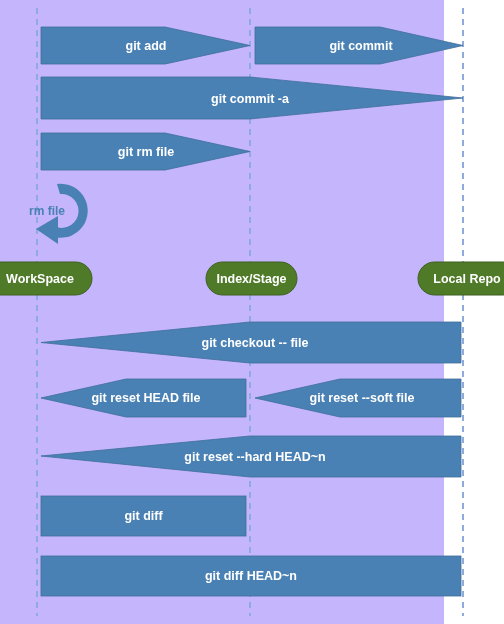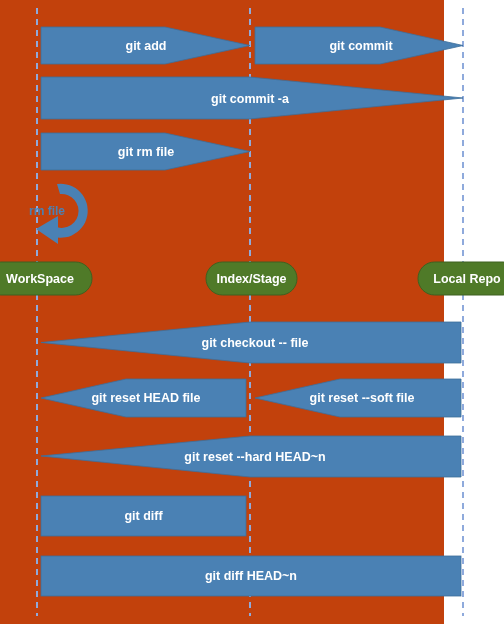--- a/index.html
+++ b/index.html
@@ -11,21 +11,21 @@
   body {
     width: 504px;
     height: 624px;
     overflow: hidden;
     font-family: "Liberation Sans", sans-serif;
   }
   #diagram-root {
     position: relative;
     width: 444px;
     height: 624px;
-    background: #c2410c;
+    background: #c4b5fd;
   }
   svg#diagram-svg {
     display: block;
     width: 504px;
     height: 624px;
   }
   .lane-line {
     stroke: #8FAADC;
     stroke-width: 2;
     stroke-dasharray: 6 5;

